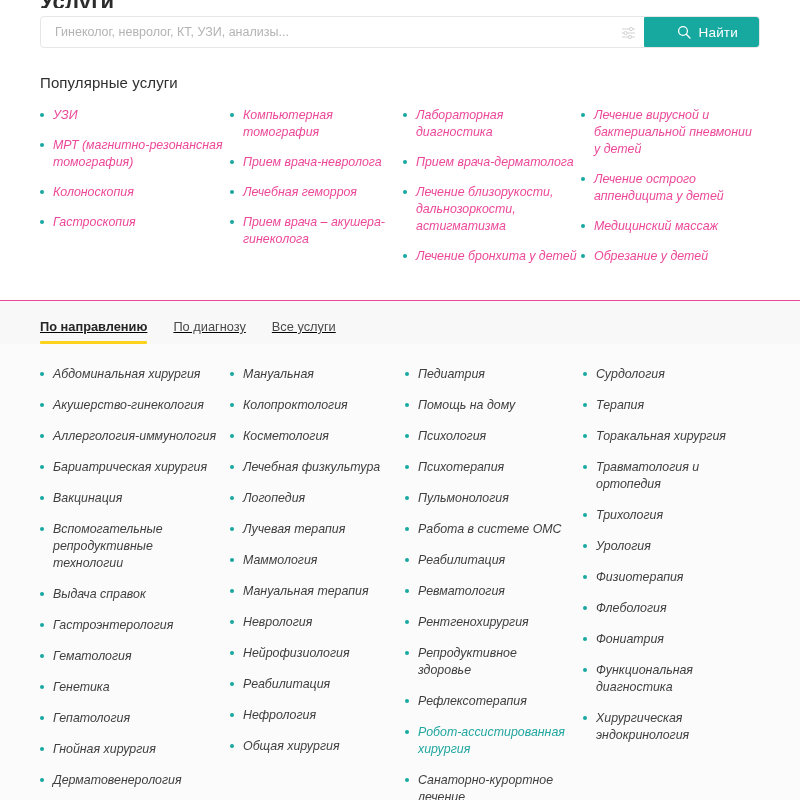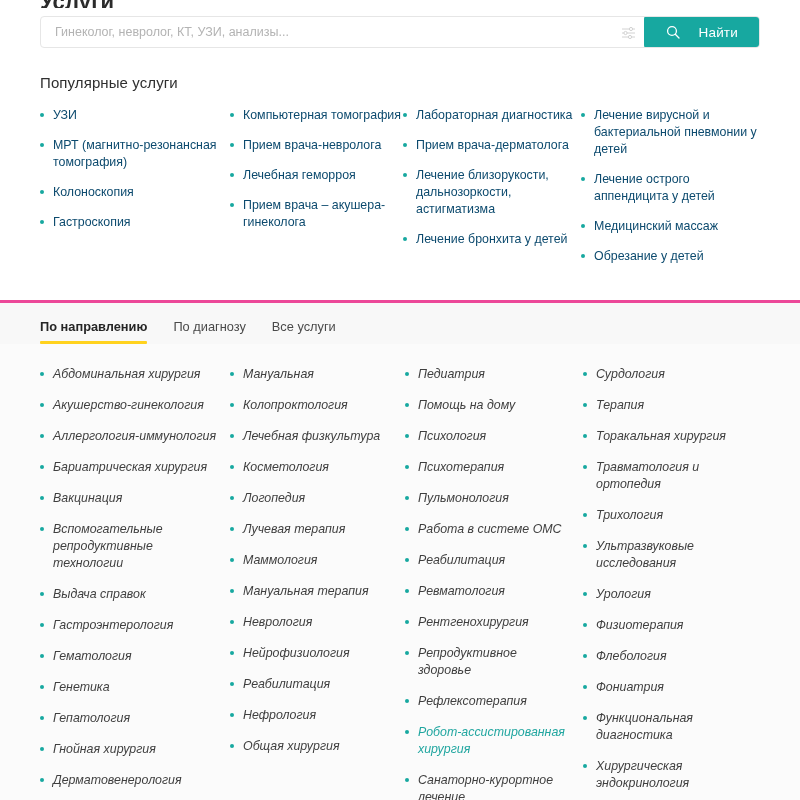--- a/index.html
+++ b/index.html
@@ -38,21 +38,21 @@
   }
   .search-input::placeholder { color: #b3b3b3; }
   .filter-icon {
     display: flex; align-items: center; justify-content: center;
     width: 34px; flex: 0 0 34px; opacity: .45;
   }
   .search-btn {
     flex: 0 0 auto; min-width: 116px;
     background: #17a8a0; color: #fff;
     border: none; cursor: pointer;
-    display: flex; align-items: center; justify-content: space-between; gap: 7px;
+    display: flex; align-items: center; justify-content: flex-end; gap: 7px;
     font-family: "Liberation Sans", sans-serif;
     font-size: 13.5px; letter-spacing: .2px;
     border-radius: 3px;
     margin: -1px; padding: 0 22px;
   }
   .search-btn-label { color: #fff; }
 
   
   .popular { padding: 26px 40px 0 40px; }
   .popular-title {
@@ -67,30 +67,30 @@
   ul.linklist { list-style: none; }
   ul.linklist li { position: relative; padding-left: 13px; margin-bottom: 13px; }
   ul.linklist li:before {
     content: ""; position: absolute; left: 0; top: 6px;
     width: 4px; height: 4px; border-radius: 50%; background: #17a8a0;
   }
   .tlink {
     color: #21a6a0; font-size: 12.4px; line-height: 17px;
     text-decoration: none; cursor: pointer; display: block;
   }
-  .popular .tlink { color: #0c4a6e; }
+  .popular .tlink { color: #ec4899; font-style: italic; }
 
   
   .tabs-section {
     margin-top: 22px;
     background: #f8f8f8;
-    border-top: 3px solid #ec4899;
+    border-top: 1px solid #ec4899;
     padding: 0 40px;
     height: 44px;
-    display: flex; align-items: flex-end;
+    display: flex; align-items: flex-end; text-decoration: underline;
   }
   .tabs { display: flex; gap: 26px; }
   .tab {
     font-size: 12.8px; color: #4a4a4a; padding-bottom: 10px;
     cursor: pointer; position: relative; background: none; border: none;
     font-family: "Liberation Sans", sans-serif;
   }
   .tab.active { color: #262626; font-weight: bold; }
   .tab.active:after {
     content: ""; position: absolute; left: 0; right: 0; bottom: 0;
@@ -283,24 +283,24 @@
         </div>
         <div class="dir-col">
           <ul>
             <li>
               <a class="dlink">Мануальная</a>
             </li>
             <li>
               <a class="dlink">Колопроктология</a>
             </li>
             <li>
+              <a class="dlink">Косметология</a>
+            </li>
+            <li>
               <a class="dlink">Лечебная физкультура</a>
-            </li>
-            <li>
-              <a class="dlink">Косметология</a>
             </li>
             <li>
               <a class="dlink">Логопедия</a>
             </li>
             <li>
               <a class="dlink">Лучевая терапия</a>
             </li>
             <li>
               <a class="dlink">Маммология</a>
             </li>
@@ -378,23 +378,20 @@
             <li>
               <a class="dlink">Торакальная хирургия</a>
             </li>
             <li>
               <a class="dlink">Травматология и ортопедия</a>
             </li>
             <li>
               <a class="dlink">Трихология</a>
             </li>
             <li>
-              <a class="dlink">Ультразвуковые исследования</a>
-            </li>
-            <li>
               <a class="dlink">Урология</a>
             </li>
             <li>
               <a class="dlink">Физиотерапия</a>
             </li>
             <li>
               <a class="dlink">Флебология</a>
             </li>
             <li>
               <a class="dlink">Фониатрия</a>

